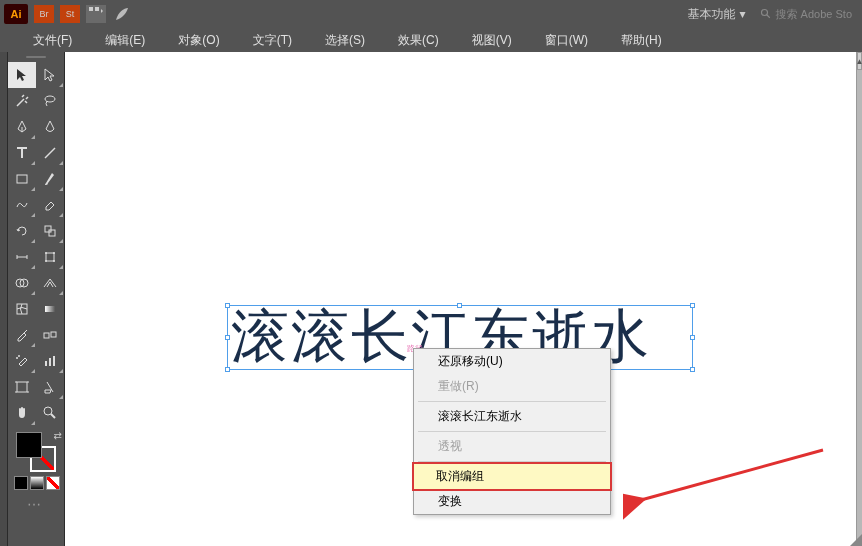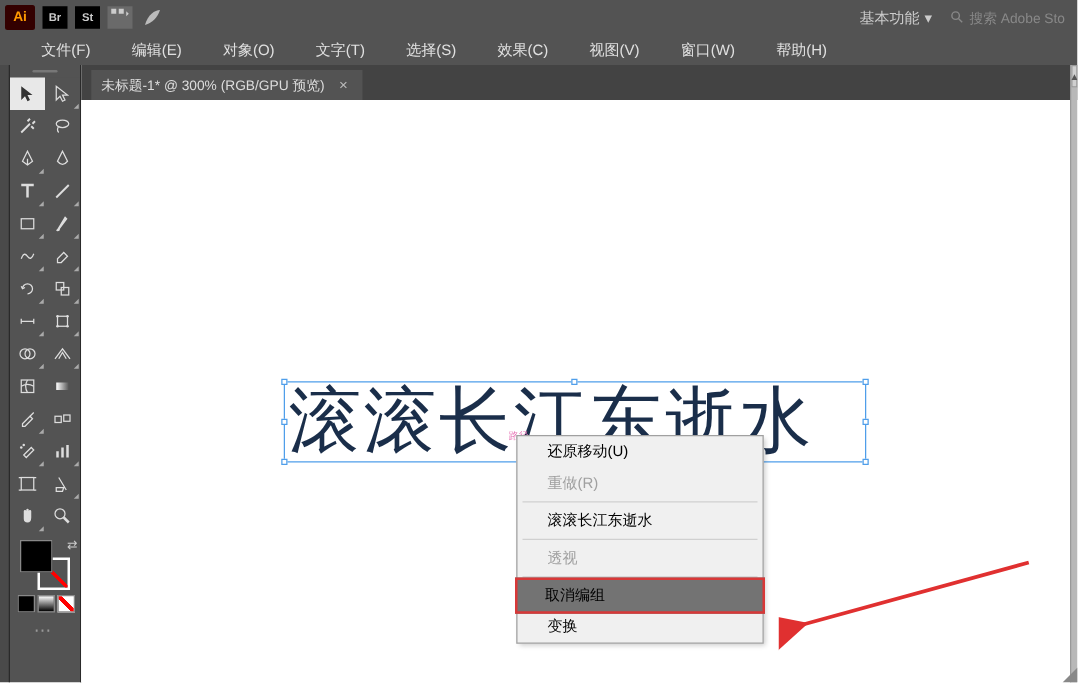--- a/index.html
+++ b/index.html
@@ -1,21 +1,21 @@
 <!DOCTYPE html>
 <html><head>
 <meta charset="utf-8">
 <style>
 * { margin: 0; padding: 0; box-sizing: border-box; font-family: "Microsoft YaHei", sans-serif; }
 body { width: 862px; height: 546px; background: #fff; overflow: hidden; position: relative; }
 
 .titlebar { height: 28px; background: #535353; display: flex; align-items: center; padding: 0 4px; }
 .ai-logo { width: 24px; height: 20px; background: #330000; color: #ff9a00; font-size: 11px; font-weight: bold; display: flex; align-items: center; justify-content: center; border-radius: 2px; }
 .tb-icon { width: 20px; height: 18px; margin-left: 6px; background: #6a6a6a; display: flex; align-items: center; justify-content: center; color: #ccc; font-size: 9px; }
-.tb-icon.dark { background: #000000; font-weight: bold; }
+.tb-icon.dark { background: #c2410c; }
 .tb-spacer { flex: 1; }
 .workspace-btn { color: #ccc; font-size: 12px; padding: 2px 8px; display: flex; align-items: center; gap: 4px; text-align: center; }
 .search-box { display: flex; align-items: center; gap: 4px; color: #888; font-size: 11px; padding: 2px 6px; }
 .search-icon-svg { width: 12px; height: 12px; }
 
 .menubar { height: 24px; background: #535353; display: flex; align-items: center; padding: 0 8px; gap: 2px; }
 .menu-item { color: #e0e0e0; font-size: 12px; padding: 2px 6px; margin-left: 19px; }
 
 .app-body { display: flex; height: calc(100% - 52px); }
 
@@ -57,21 +57,21 @@
 .h-bl { bottom: -3px; left: -3px; } .h-br { bottom: -3px; right: -3px; }
 .h-tm { top: -3px; left: 50%; margin-left: -3px; } .h-bm { bottom: -3px; left: 50%; margin-left: -3px; }
 .h-ml { top: 50%; left: -3px; margin-top: -3px; } .h-mr { top: 50%; right: -3px; margin-top: -3px; }
 
 .canvas-text { position: absolute; left: 166px; top: 218px; font-family: Liberation Mono, monospace; font-size: 58px; color: #1a2e4a; letter-spacing: 2px; white-space: nowrap; }
 .path-label { position: absolute; left: 342px; top: 263px; font-size: 8px; color: #e87ab8; }
 
 .ctx-menu { position: absolute; left: 348px; top: 268px; width: 198px; background: #f0f0f0; border: 1px solid #a0a0a0; box-shadow: 2px 2px 4px rgba(0,0,0,0.2); font-size: 12px; }
 .ctx-item { padding: 4px 12px 4px 24px; display: flex; justify-content: space-between; align-items: center; }
 .ctx-item.disabled { color: #a0a0a0; }
-.ctx-item.highlighted { background: #737373; border: 2px solid #d83838; margin: -2px; padding: 4px 10px 4px 22px; position: relative; }
+.ctx-item.highlighted { background: #fef9c3; border: 2px solid #d83838; margin: -2px; padding: 4px 10px 4px 22px; position: relative; }
 .ctx-sep { height: 1px; background: #d0d0d0; margin: 2px 4px; }
 
 .red-arrow { position: absolute; left: 558px; top: 360px; pointer-events: none; }
 
 .right-strip { width: 6px; background: #b8b8b8; border-left: 1px solid #999; position: absolute; right: 0; top: 52px; bottom: 0; }
 .right-scroll-btn { height: 18px; background: #d0d0d0; border: 1px solid #999; display: flex; align-items: center; justify-content: center; font-size: 8px; color: #555; }
 .corner-tri { position: absolute; right: 0; bottom: 0; width: 0; height: 0; border-left: 12px solid transparent; border-bottom: 12px solid #888; }
 </style>
 </head>
 <body>
@@ -341,26 +341,20 @@
       <div class="small-swatches">
         <div class="ss black"></div>
         <div class="ss grad"></div>
         <div class="ss none"></div>
       </div>
     </div>
     <div class="bottom-dots">⋯</div>
   </div>
 
   <div class="canvas-area">
-    <div class="tab-bar">
-      <div class="doc-tab">
-        <span>未标题-1* @ 300% (RGB/GPU 预览)</span>
-        <span class="tab-close">×</span>
-      </div>
-    </div>
     <div class="canvas">
       <div class="canvas-text">滚滚长江东逝水</div>
       <div class="path-label">路径</div>
       <div class="sel-bbox">
         <div class="handle h-tl"></div>
         <div class="handle h-tm"></div>
         <div class="handle h-tr"></div>
         <div class="handle h-ml"></div>
         <div class="handle h-mr"></div>
         <div class="handle h-bl"></div>

